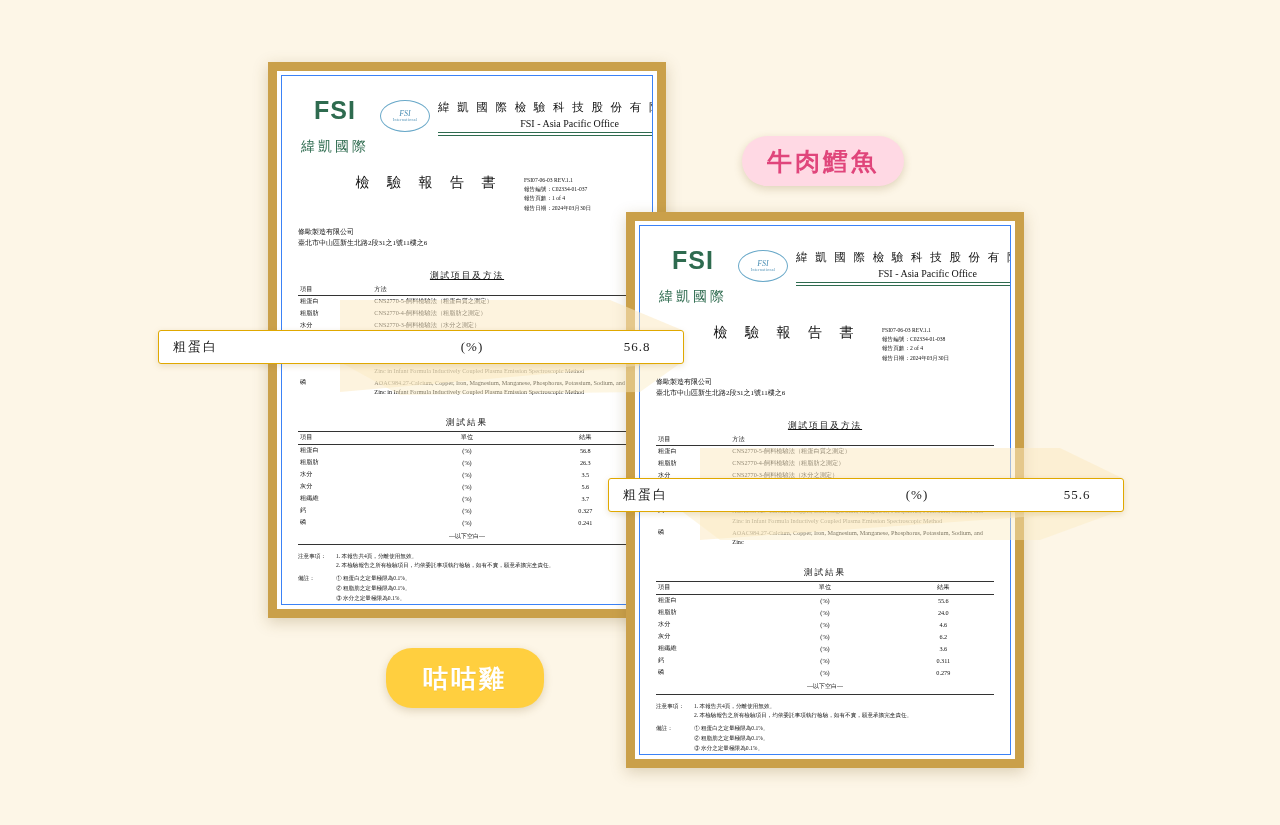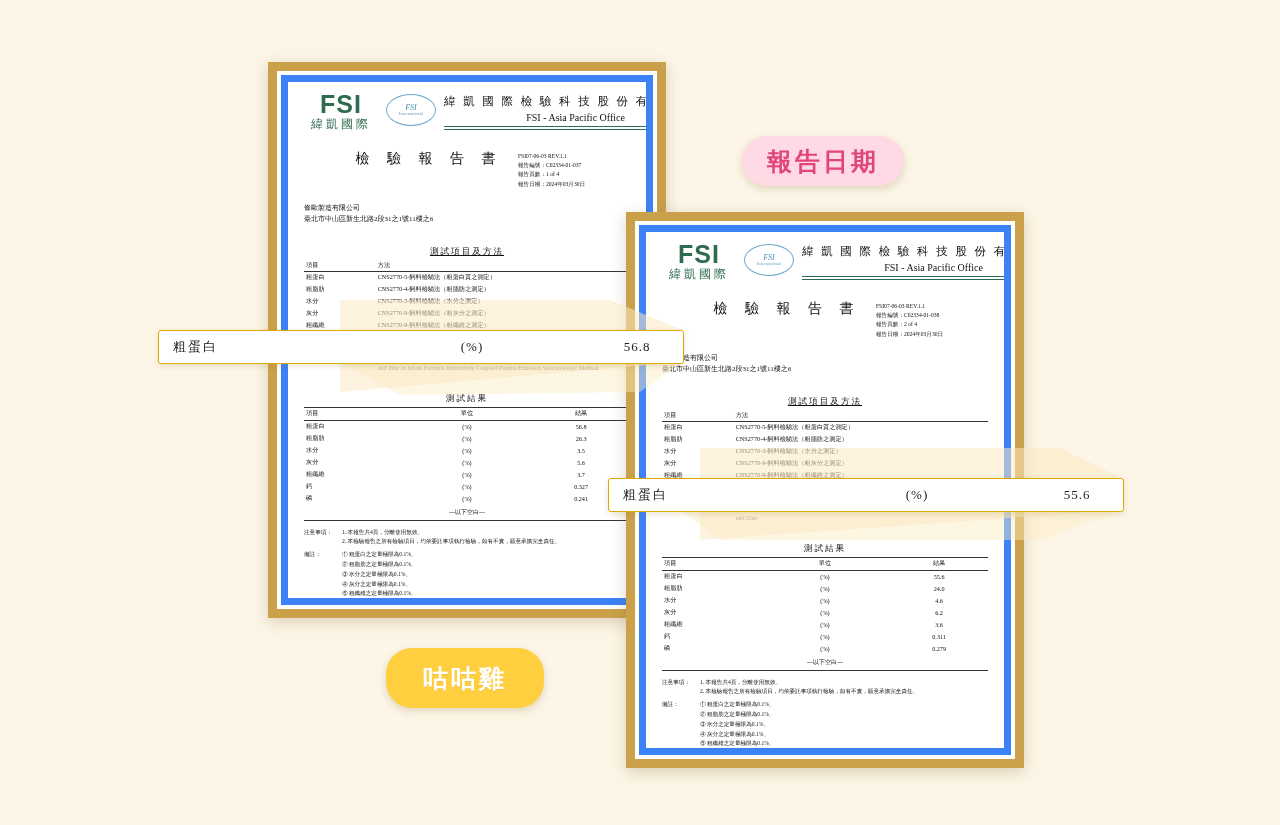--- a/index.html
+++ b/index.html
@@ -15,37 +15,37 @@
   
   .report{
     position:absolute;
     background:#ffffff;
     border:9px solid #caa04a;
     box-shadow:0 4px 14px rgba(120,90,30,.25);
     box-sizing:border-box;
   }
   .report .inner{
     position:absolute;left:4px;top:4px;right:4px;bottom:4px;
-    border:7px solid #3b82f6;
+    border:1px solid #3b82f6;
     box-sizing:border-box;
-    padding:10px 16px;
+    padding:22px 16px;
     overflow:hidden;
   }
   #report-beef{left:268px;top:62px;width:398px;height:556px;}
   #report-chicken{left:626px;top:212px;width:398px;height:556px;}
 
   
   .rep-head{display:flex;align-items:flex-start;gap:8px;}
   .fsi-logo{width:74px;flex:none;text-align:center;line-height:1;}
   .fsi-logo .big{
     font-family:"Liberation Sans",sans-serif;
     font-weight:bold;font-size:25px;color:#2e6b4f;letter-spacing:1px;
   }
   .fsi-logo .sub{
-    font-size:12px;color:#2e6b4f;letter-spacing:3px;margin-top:1px;
+    font-size:14px;color:#2e6b4f;letter-spacing:3px;margin-top:17px;
   }
   .seal{
     width:48px;height:30px;border-radius:50%;
     border:1.2px solid #6aa9c9;
     display:flex;flex-direction:column;align-items:center;justify-content:center;
     color:#4d90b5;flex:none;margin-top:2px;
   }
   .seal .s1{font-size:8px;font-style:italic;line-height:1;}
   .seal .s2{font-size:4px;line-height:1;letter-spacing:.3px;}
   .co-block{flex:1;padding-top:2px;}
@@ -473,16 +473,16 @@
     <div class="cl-unit">(%)</div>
     <div class="cl-val">56.8</div>
   </div>
 
   <div class="callout" id="callout-chicken">
     <div class="cl-name">粗蛋白</div>
     <div class="cl-unit">(%)</div>
     <div class="cl-val">55.6</div>
   </div>
 
-  <div class="badge" id="badge-beef">報告日期</div>
+  <div class="badge" id="badge-beef">牛肉鱈魚</div>
   <div class="badge" id="badge-chicken">咕咕雞</div>
 
 </div>
 
 </body></html>

